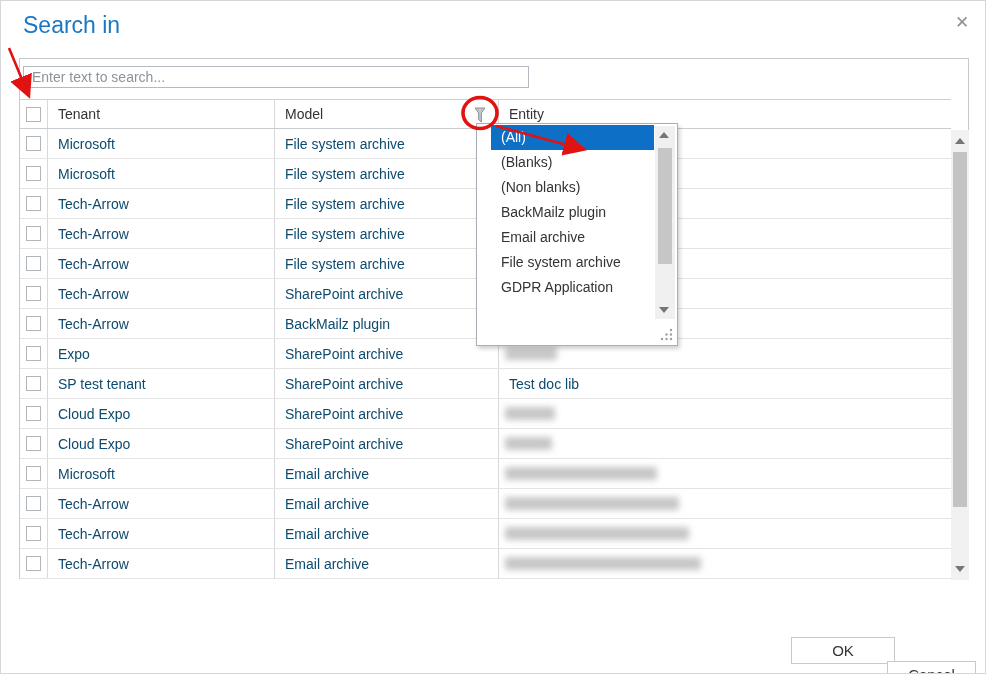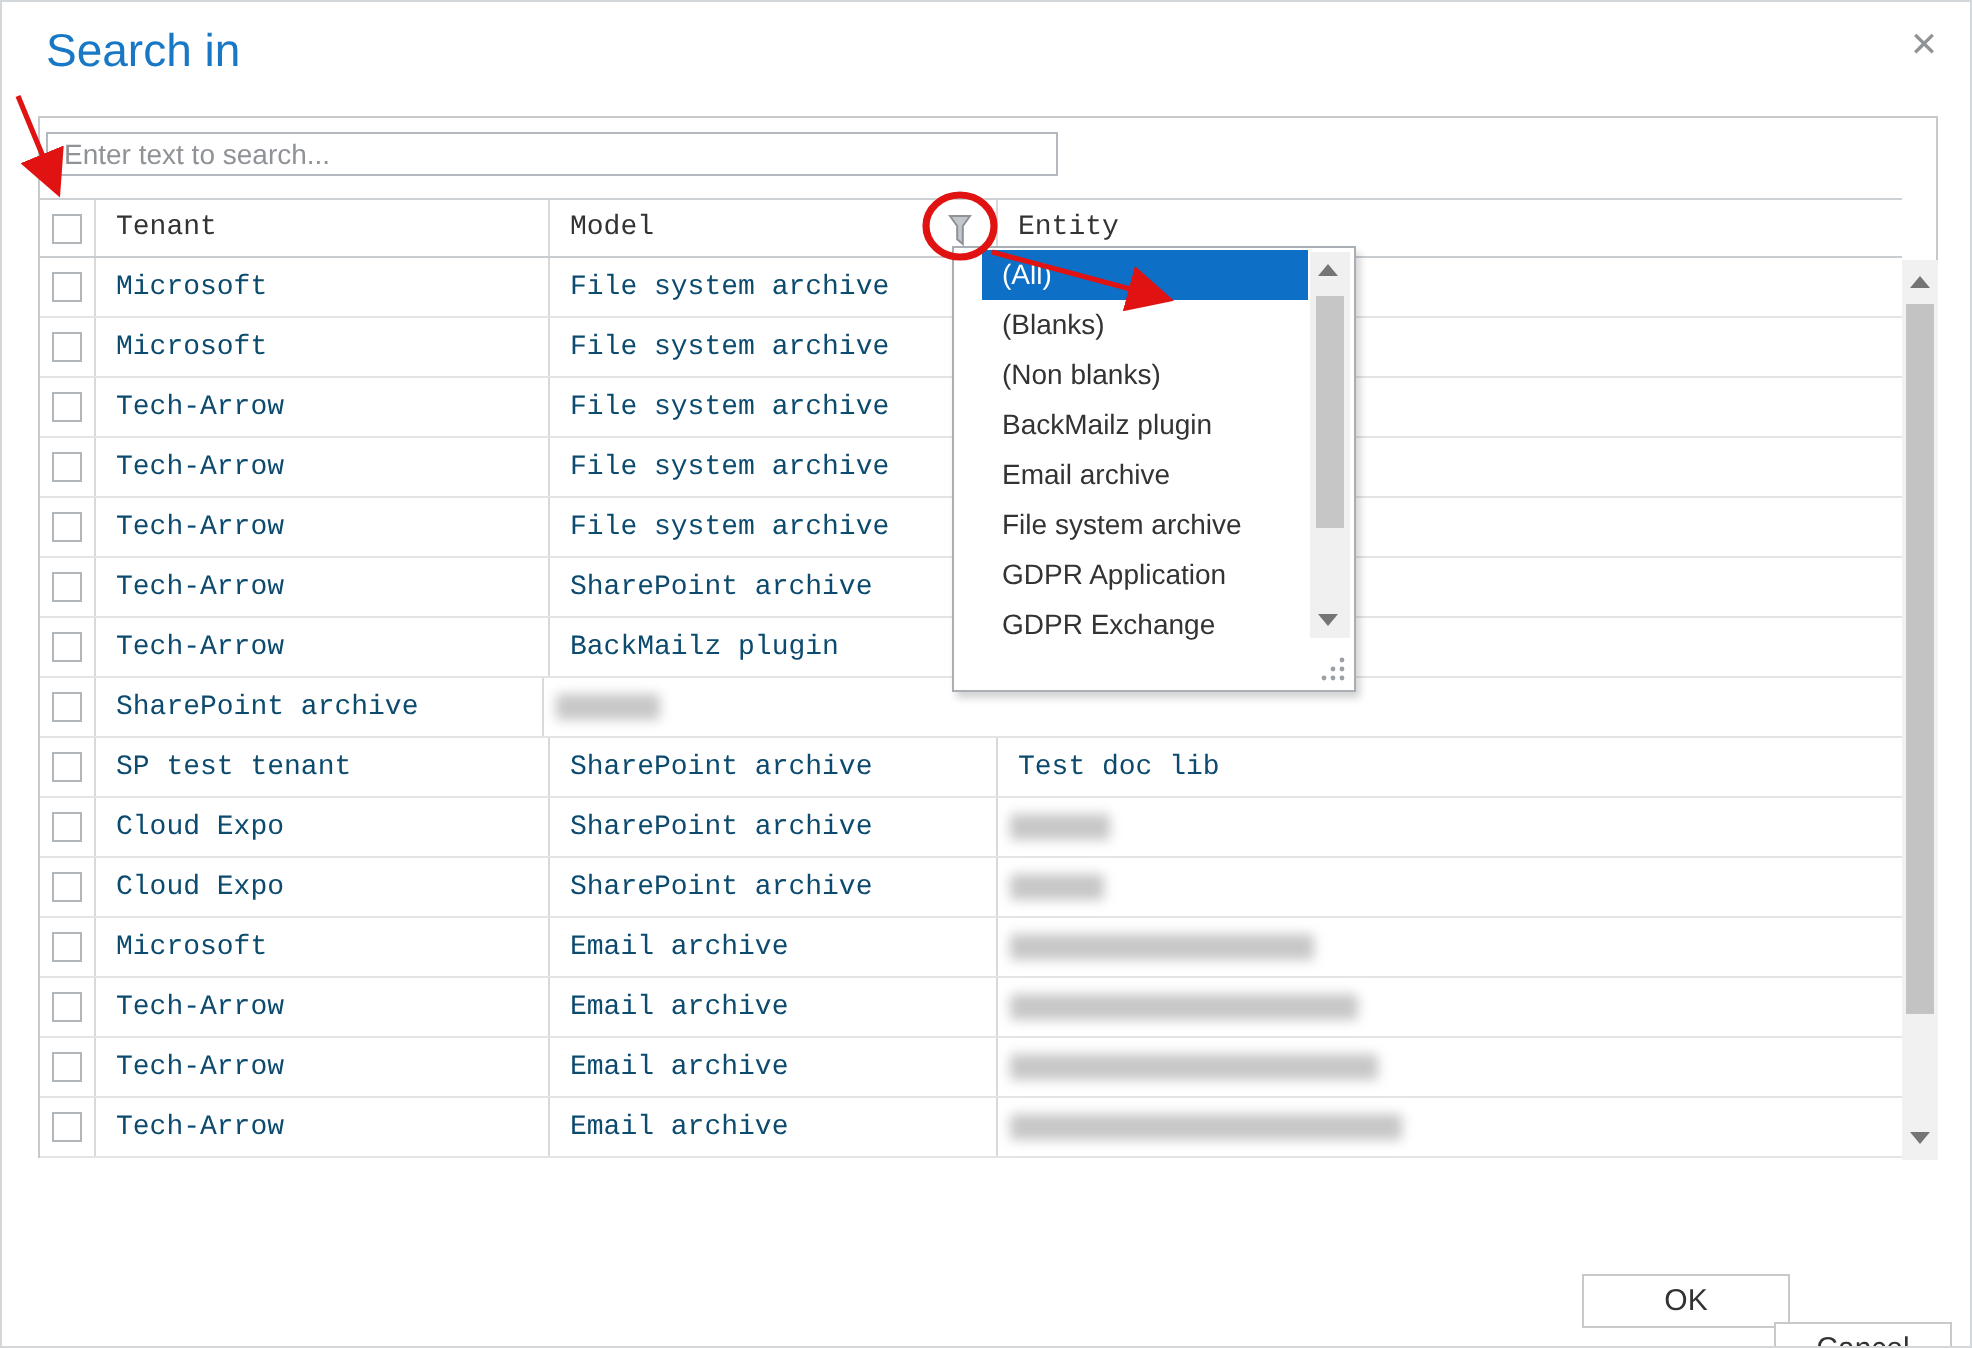--- a/index.html
+++ b/index.html
@@ -13,21 +13,21 @@
                font-size:17px; color:#8f9396; text-align:center; line-height:20px; cursor:pointer; }
 
   .panel { position:absolute; left:18px; top:57px; width:950px; height:521px;
            border:1px solid #c6cacd; background:#fff; }
 
   .search-input { position:absolute; left:3px; top:7px; width:506px; height:22px;
                   border:1px solid #b3b9be; font-family:"Liberation Sans",sans-serif;
                   font-size:14px; padding:0 8px; color:#333; outline:none; }
   .search-input::placeholder { color:#8f9397; opacity:1; }
 
-  .grid { position:absolute; left:0px; top:40px; width:931px; height:481px;font-family:Liberation Mono, monospace; }
+  .grid { position:absolute; left:0px; top:40px; width:931px; height:481px; }
   .grid-header { display:flex; height:30px; border-top:1px solid #cdd1d4;
                  border-bottom:1px solid #c9cdd0; align-items:center; position:relative; }
   .grid-body { height:450px; overflow:hidden; }
   .row { display:flex; height:30px; border-bottom:1px solid #e4e4e4; align-items:center; background:#fff; }
   .c-check { width:28px; align-self:stretch; border-right:1px solid #d9d9d9;
              display:flex; align-items:center; justify-content:center; }
   .c-tenant { width:227px; align-self:stretch; border-right:1px solid #d9d9d9;
               display:flex; align-items:center; padding-left:10px; }
   .c-model { width:224px; align-self:stretch; border-right:1px solid #d9d9d9;
              display:flex; align-items:center; padding-left:10px; }
@@ -180,20 +180,23 @@
             </div>
             <div class="c-model">
               <span class="cell-text">BackMailz plugin</span>
             </div>
             <div class="c-entity"></div>
           </div>
           <div class="row">
             <div class="c-check">
               <div class="checkbox"></div>
             </div>
+            <div class="c-tenant">
+              <span class="cell-text">Expo</span>
+            </div>
             <div class="c-model">
               <span class="cell-text">SharePoint archive</span>
             </div>
             <div class="c-entity">
               <div class="blur-box" style="width: 52px;"></div>
             </div>
           </div>
           <div class="row">
             <div class="c-check">
               <div class="checkbox"></div>
@@ -305,21 +308,20 @@
 
   <div class="dropdown">
     <div class="dd-list" id="dd-list">
         <div class="dd-item selected">(All)</div>
         <div class="dd-item">(Blanks)</div>
         <div class="dd-item">(Non blanks)</div>
         <div class="dd-item">BackMailz plugin</div>
         <div class="dd-item">Email archive</div>
         <div class="dd-item">File system archive</div>
         <div class="dd-item">GDPR Application</div>
-        <div class="dd-item">GDPR Exchange</div>
       </div>
     <div class="dd-scroll">
       <div class="tri-up" style="top:6px;"></div>
       <div class="thumb"></div>
       <div class="tri-down" style="bottom:6px;"></div>
     </div>
     <svg class="dd-grip" viewBox="0 0 16 16">
       <g fill="#9aa0a5">
         <circle cx="13" cy="4" r="1.2"></circle>
         <circle cx="8.5" cy="8.5" r="1.2"></circle>

